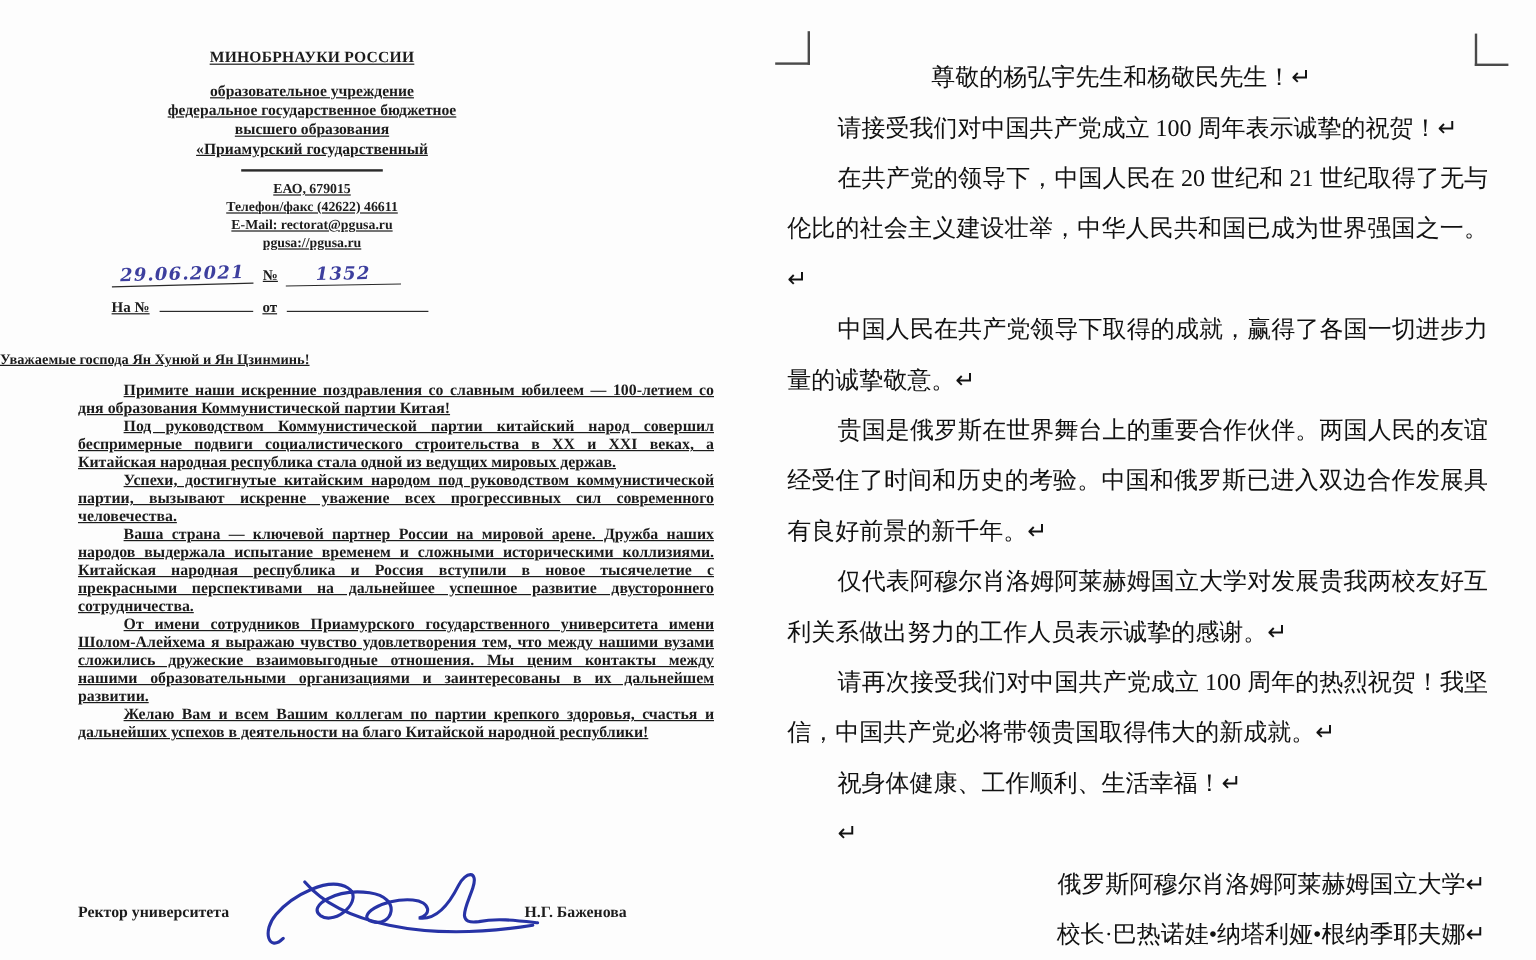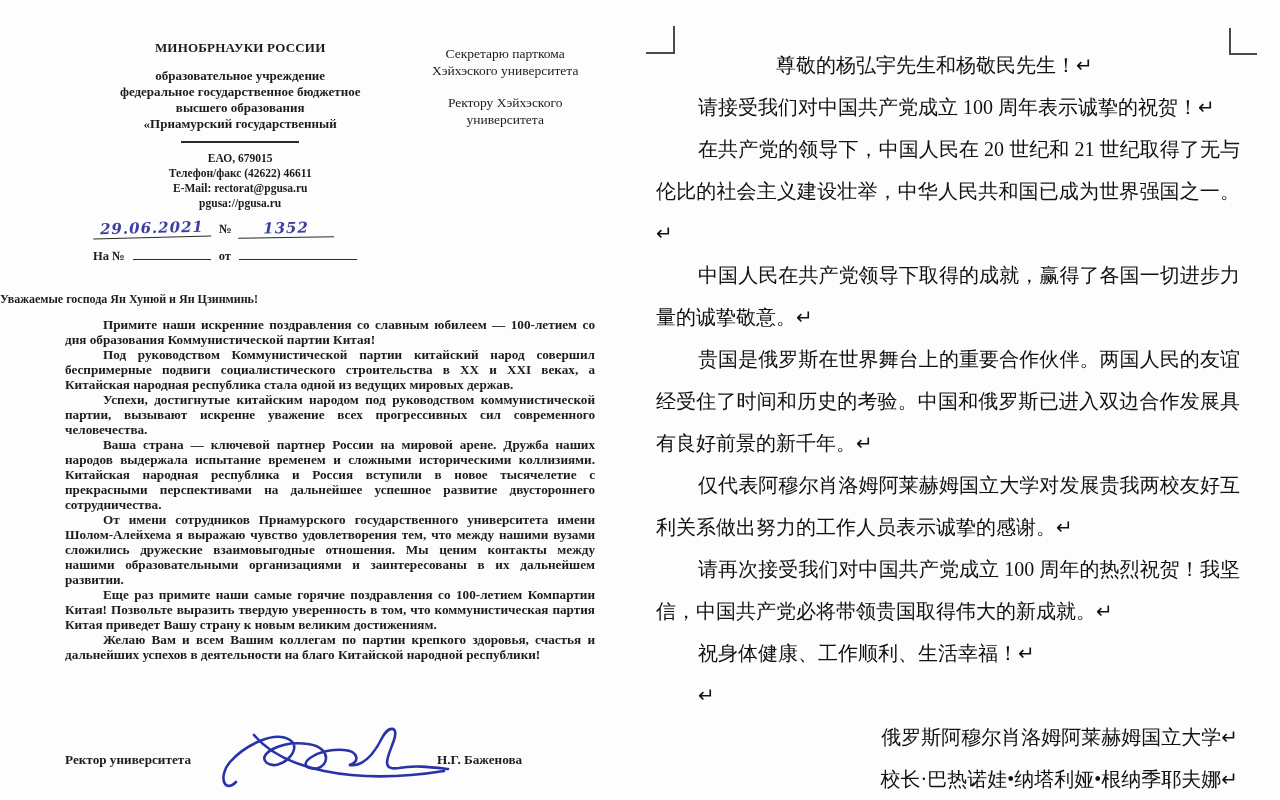--- a/index.html
+++ b/index.html
@@ -2,21 +2,21 @@
 <html><head>
 <meta charset="utf-8">
 <style>
   html,body{margin:0;padding:0;}
   body{
     width:1280px;height:800px;overflow:hidden;background:#ffffff;
     font-family:"Liberation Serif","DejaVu Serif",serif;
     color:#1c1c1c;
   }
   .canvas{position:relative;width:1280px;height:800px;background:#fdfdfd;}
-  .page{position:absolute;top:0;height:694px;background:transparent;}
+  .page{position:absolute;top:0;height:694px;background:transparent;text-decoration:underline;}
   .page-left{left:0;width:640px;}
   .page-right{left:640px;width:640px;}
 
   
   .lp-top{display:flex;padding:40px 45px 0 65px;}
   .letterhead{width:390px;text-align:center;font-weight:bold;}
   .ministry{font-size:13px;letter-spacing:.2px;}
   .org{margin-top:12px;font-size:13px;line-height:16px;}
   .lh-rule{width:118px;border-top:2px solid #2a2a2a;margin:9px auto 8px auto;}
   .contacts{font-size:11.5px;line-height:15px;font-weight:bold;}
@@ -86,37 +86,31 @@
           <div>pgusa://pgusa.ru</div>
         </div>
         <div class="date-row">
           <span class="u-line u-date hw">29.06.2021</span><span class="num-sign">№</span><span class="u-line u-num hw">1352</span>
         </div>
         <div class="ref-row">
           <span>На №</span><span class="blank blank-na"></span><span>от</span><span class="blank blank-ot"></span>
         </div>
       </div>
 
-      <div class="addressee">
-        <div>Секретарю парткома</div>
-        <div>Хэйхэского университета</div>
-        <div class="second">Ректору Хэйхэского университета</div>
-      </div>
 
     </div>
 
     <div class="salutation">Уважаемые господа Ян Хунюй и Ян Цзинминь!</div>
 
     <div class="lp-body">
       <p>Примите наши искренние поздравления со славным юбилеем — 100-летием со дня образования Коммунистической партии Китая!</p>
       <p>Под руководством Коммунистической партии китайский народ совершил беспримерные подвиги социалистического строительства в XX и XXI веках, а Китайская народная республика стала одной из ведущих мировых держав.</p>
       <p>Успехи, достигнутые китайским народом под руководством коммунистической партии, вызывают искренне уважение всех прогрессивных сил современного человечества.</p>
       <p>Ваша страна — ключевой партнер России на мировой арене. Дружба наших народов выдержала испытание временем и сложными историческими коллизиями. Китайская народная республика и Россия вступили в новое тысячелетие с прекрасными перспективами на дальнейшее успешное развитие двустороннего сотрудничества.</p>
       <p>От имени сотрудников Приамурского государственного университета имени Шолом-Алейхема я выражаю чувство удовлетворения тем, что между нашими вузами сложились дружеские взаимовыгодные отношения. Мы ценим контакты между нашими образовательными организациями и заинтересованы в их дальнейшем развитии.</p>
-      <p>Еще раз примите наши самые горячие поздравления со 100-летием Компартии Китая! Позвольте выразить твердую уверенность в том, что коммунистическая партия Китая приведет Вашу страну к новым великим достижениям.</p>
       <p>Желаю Вам и всем Вашим коллегам по партии крепкого здоровья, счастья и дальнейших успехов в деятельности на благо Китайской народной республики!</p>
     </div>
 
     <div class="signoff">
       <span class="pos">Ректор университета</span>
       <svg class="sig-svg" width="250" height="92" viewBox="0 0 250 92">
         <g fill="none" stroke="#2733a6" stroke-width="2.6" stroke-linecap="round">
           <path d="M16,72 C4,84 -2,66 10,52 C24,36 54,20 70,30 C84,39 60,62 47,53 C36,45 60,30 88,34 C116,38 107,63 90,58 C76,54 98,38 124,40 C139,41 140,53 129,55 C143,57 154,44 162,28 C168,16 179,15 174,30 C169,45 159,61 179,58 C194,55 210,57 228,59"></path>
           <path d="M34,25 C62,58 130,76 224,61"></path>
         </g>

